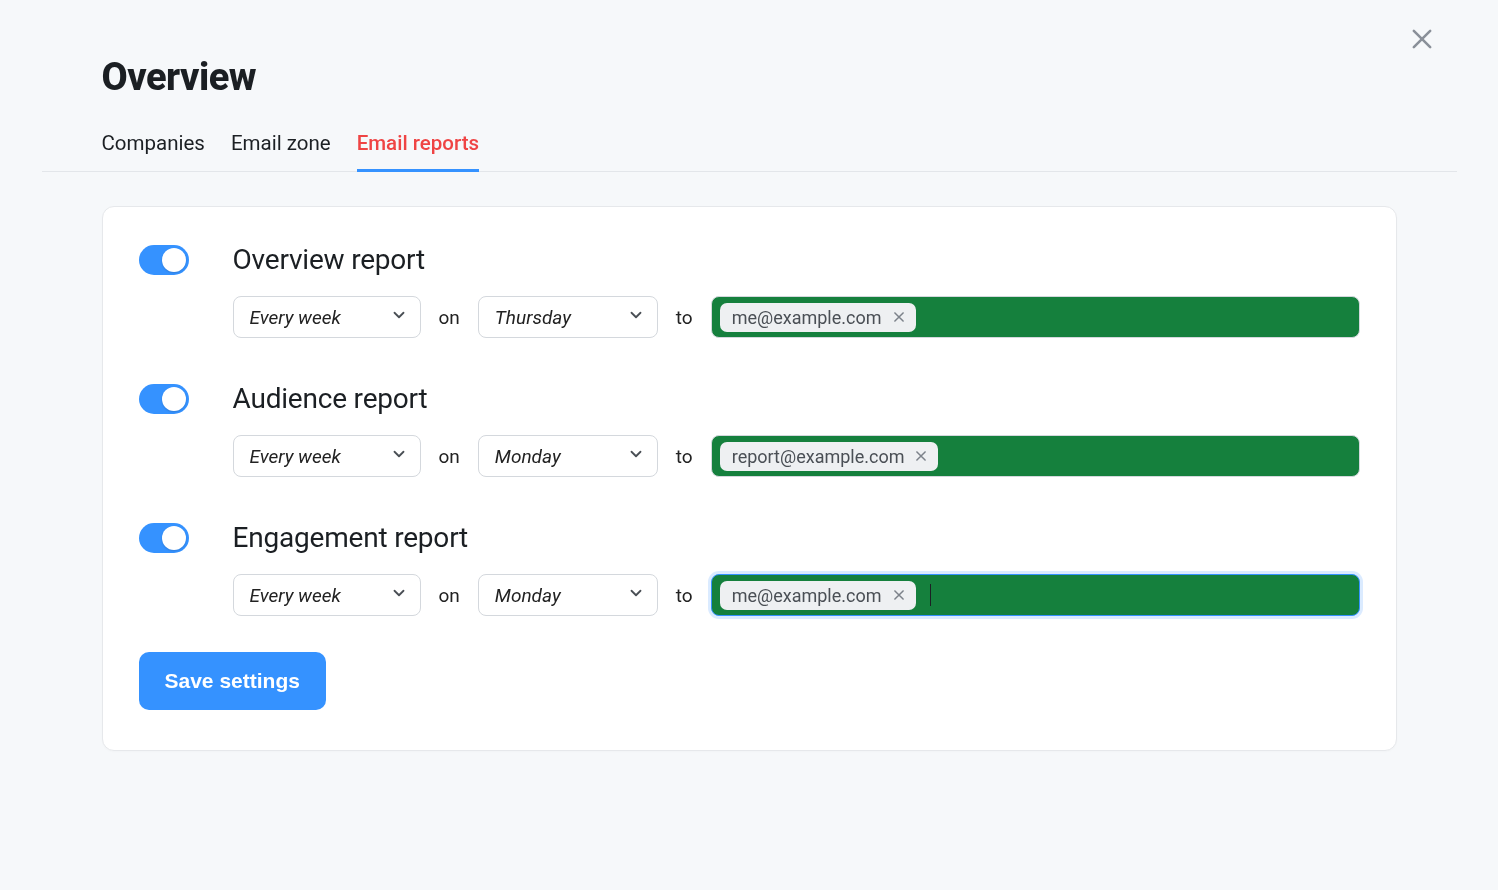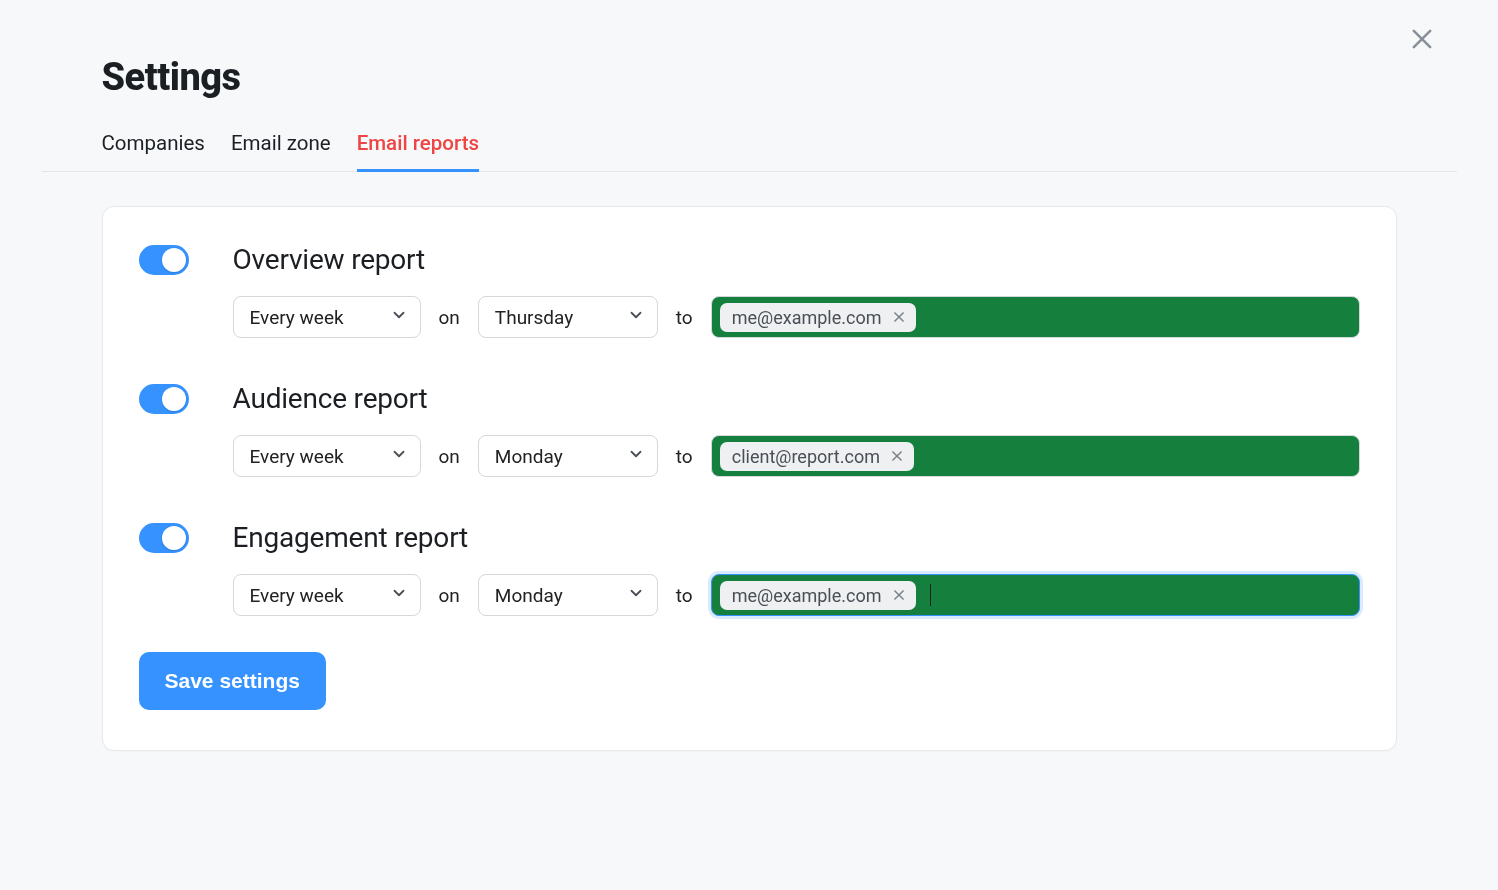--- a/index.html
+++ b/index.html
@@ -122,20 +122,21 @@
     gap: 14px;
     height: 42px;
     padding: 0 12px 0 16px;
     border: 1px solid #d4d8dd;
     border-radius: 8px;
     background: #fff;
     font-size: 19px;
     color: #222;
     cursor: pointer;
     min-width: 188px;
+    font-style: italic;
   }
   .select.freq { min-width: 188px; }
   .select.day { min-width: 180px; }
   .select .chev { color: #5a6066; }
   .select .chev svg { width: 18px; height: 18px; stroke: #4a4f55; stroke-width: 2.4; }
 
   .conj {
     font-size: 19px;
     color: #222;
   }
@@ -201,21 +202,21 @@
 <body>
 
 <div class="wrap">
   <button class="close-btn" aria-label="Close">
     <svg viewBox="0 0 24 24" fill="none">
         <path d="M5 5 L19 19 M19 5 L5 19" stroke-linecap="round"></path>
       </svg>
   </button>
 
   <div class="header">
-    <h1 class="page-title">Settings</h1>
+    <h1 class="page-title">Overview</h1>
     <div class="tabs">
       <div class="tab">Companies</div>
       <div class="tab">Email zone</div>
       <div class="tab active">Email reports</div>
     </div>
   </div>
 
   <div class="card">
 
     
@@ -277,21 +278,21 @@
           <span>Monday</span>
           <span class="chev">
             <svg viewBox="0 0 24 24" fill="none">
                 <path d="M6 9l6 6 6-6" stroke-linecap="round" stroke-linejoin="round"></path>
               </svg>
           </span>
         </div>
         <span class="conj">to</span>
         <div class="email-box">
           <span class="chip">
-            <span>client@report.com</span>
+            <span>report@example.com</span>
             <span class="x">
               <svg viewBox="0 0 24 24" fill="none">
                   <path d="M5 5 L19 19 M19 5 L5 19" stroke-linecap="round"></path>
                 </svg>
             </span>
           </span>
           <span class="email-input-spacer"></span>
         </div>
       </div>
     </div>

